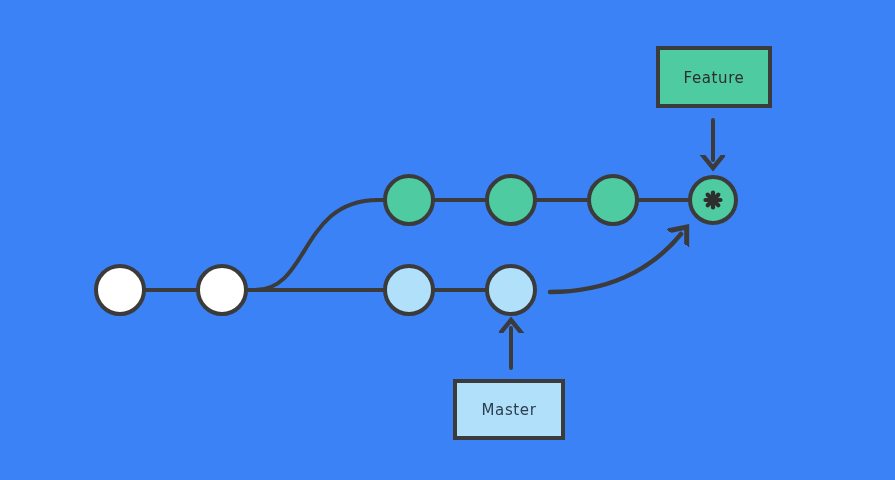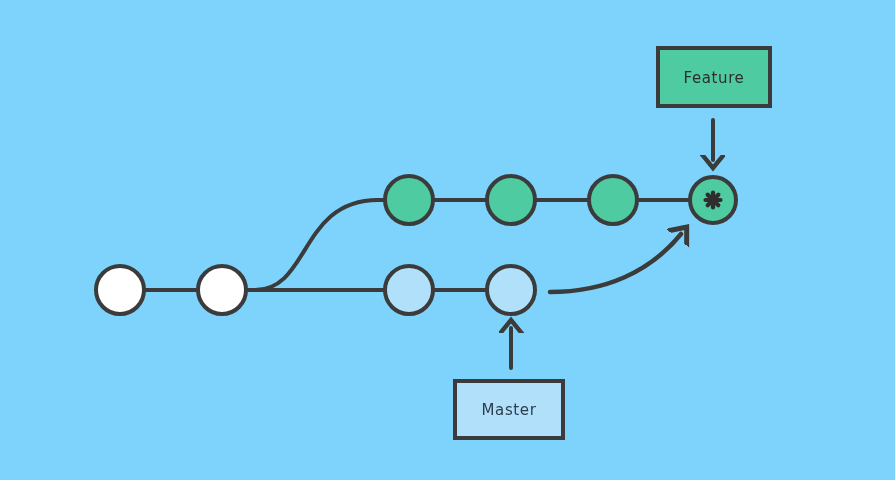--- a/index.html
+++ b/index.html
@@ -11,21 +11,21 @@
   body {
     width: 895px;
     height: 480px;
     overflow: hidden;
     font-family: "DejaVu Sans", "Liberation Sans", sans-serif;
   }
   #diagram-root {
     position: relative;
     width: 895px;
     height: 480px;
-    background: #7dd3fc;
+    background: #3b82f6;
   }
   svg#git-graph {
     display: block;
     width: 895px;
     height: 480px;
   }
   .label-text {
     font-family: "DejaVu Sans", "Liberation Sans", sans-serif;
     font-size: 15px;
     letter-spacing: 0.6px;

